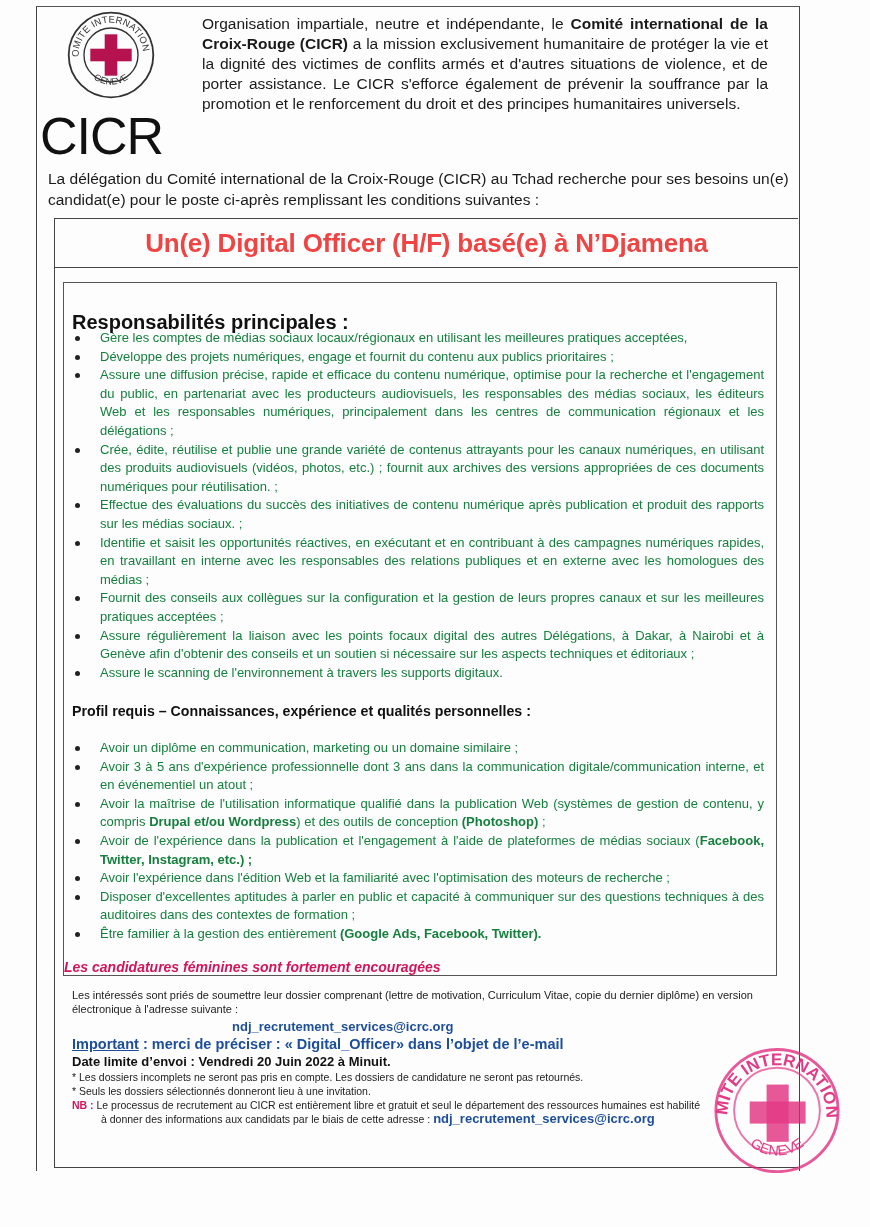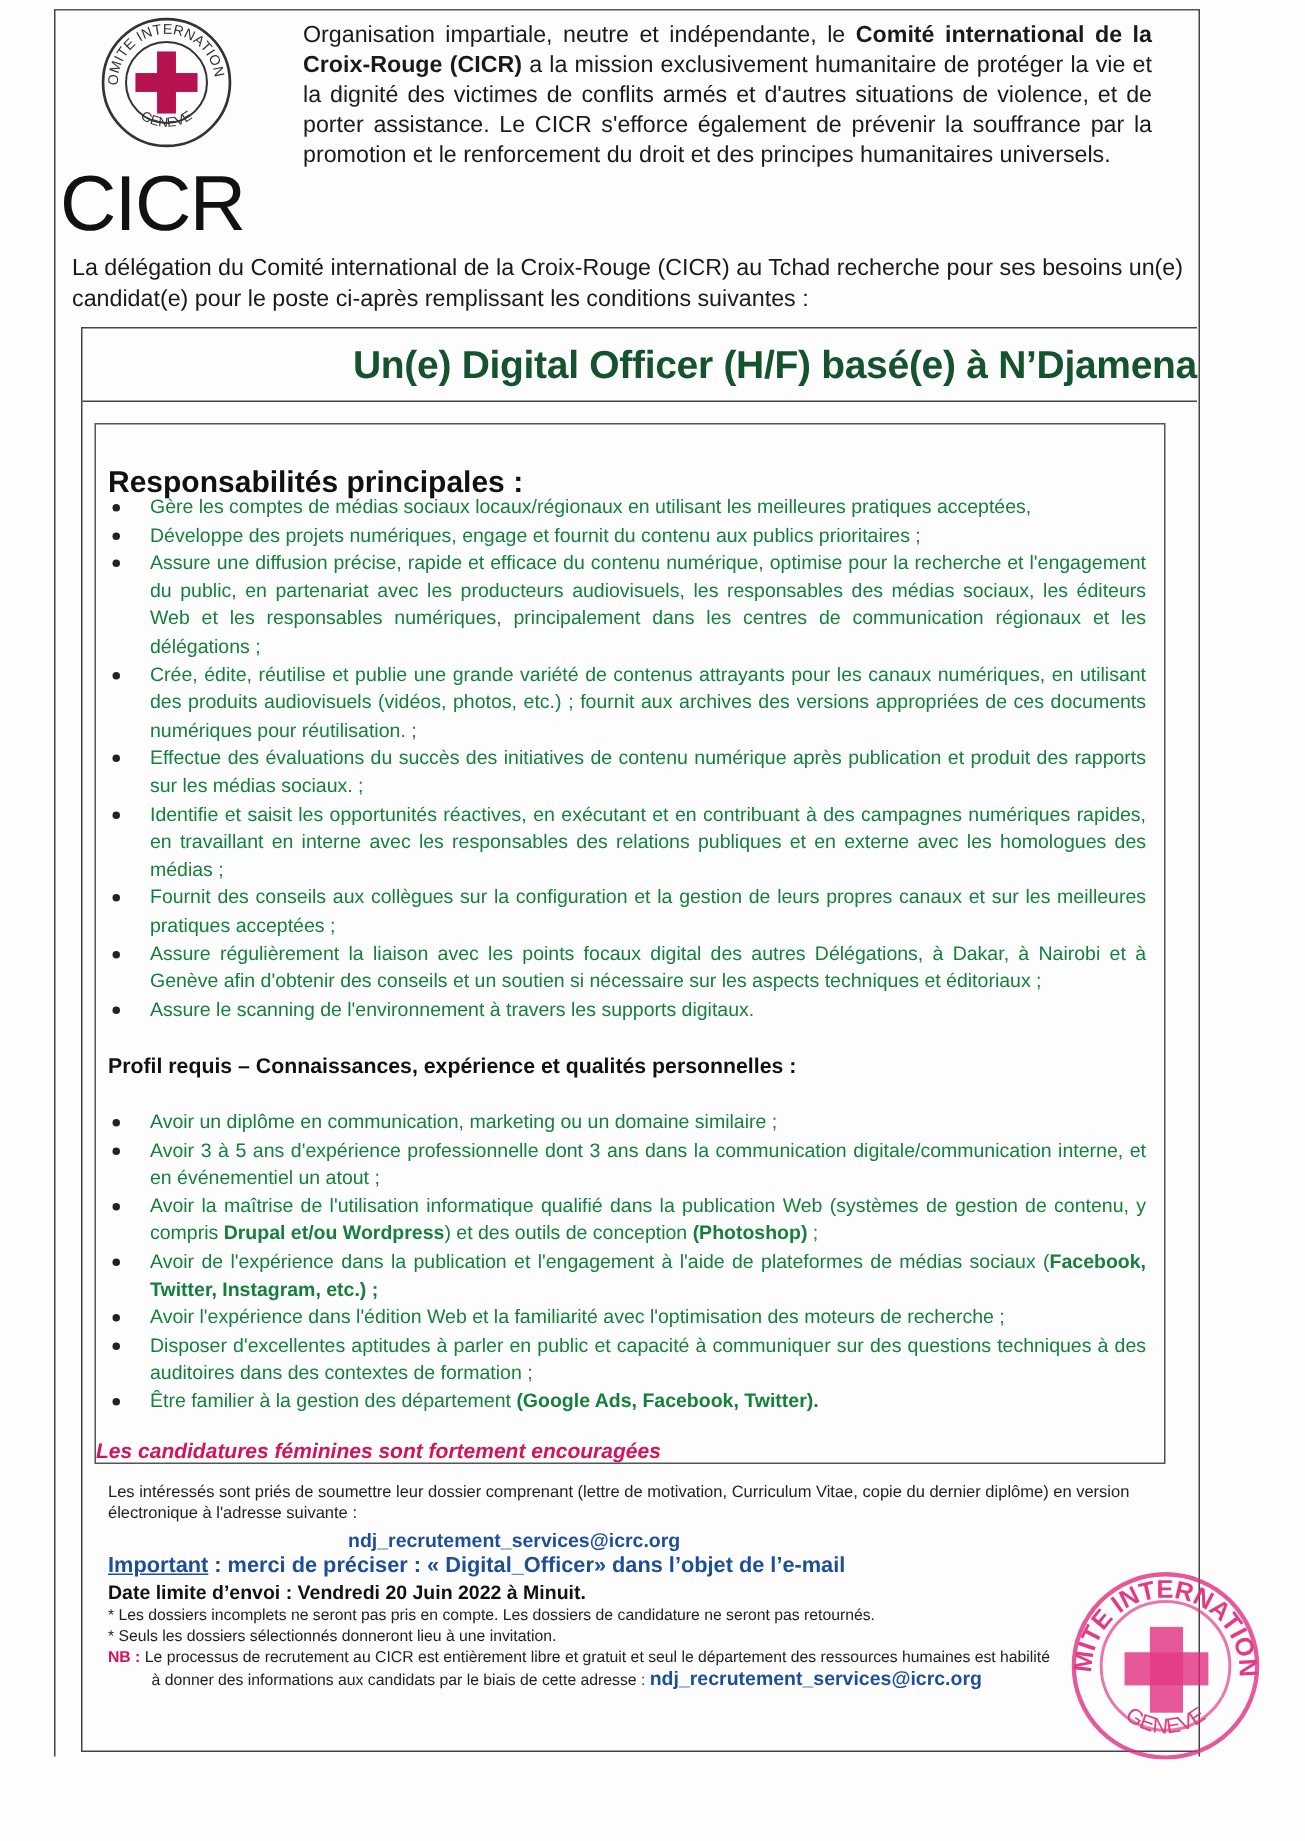--- a/index.html
+++ b/index.html
@@ -24,22 +24,22 @@
   }
   .intro b { font-weight:bold; }
   .lead {
     position:absolute; left:48px; top:168px; width:745px; font-size:15.5px; line-height:21px; color:#1a1a1a;
   }
   .title-box {
     position:absolute; left:54px; top:218px; width:743px; height:948px;
     border:1.5px solid #444; border-right:none;
   }
   .title {
-    height:48px; border-bottom:1.5px solid #444; text-align:right;
-    font-size:26px; font-weight:bold; line-height:48px; color:#14532d; letter-spacing:-0.2px;
+    height:48px; border-bottom:1.5px solid #444; text-align:center;
+    font-size:26px; font-weight:bold; line-height:48px; color:#ef4444; letter-spacing:-0.2px;
   }
   .content-box {
     position:absolute; left:63px; top:282px; width:712px; height:692px; border:1.5px solid #555;
   }
   .section-heading {
     position:absolute; left:8px; font-weight:bold; color:#111;
   }
   ul.bullets {
     position:absolute; left:0; margin:0; padding:0; list-style:none; width:700px;
   }
@@ -122,21 +122,21 @@
   </ul>
 
   <div class="section-heading" style="top:420px;font-size:14.2px;">Profil requis – Connaissances, expérience et qualités personnelles :</div>
   <ul class="bullets prof-list">
     <li><span class="dot"></span><span>Avoir un diplôme en communication, marketing ou un domaine similaire ;</span></li>
     <li><span class="dot"></span><span>Avoir 3 à 5 ans d'expérience professionnelle dont 3 ans dans la communication digitale/communication interne, et en événementiel un atout ;</span></li>
     <li><span class="dot"></span><span>Avoir la maîtrise de l'utilisation informatique qualifié dans la publication Web (systèmes de gestion de contenu, y compris </span><b>Drupal et/ou Wordpress</b><span>) et des outils de conception </span><b>(Photoshop)</b><span> ;</span></li>
     <li><span class="dot"></span><span>Avoir de l'expérience dans la publication et l'engagement à l'aide de plateformes de médias sociaux (</span><b>Facebook, Twitter, Instagram, etc.) ;</b></li>
     <li><span class="dot"></span><span>Avoir l'expérience dans l'édition Web et la familiarité avec l'optimisation des moteurs de recherche ;</span></li>
     <li><span class="dot"></span><span>Disposer d'excellentes aptitudes à parler en public et capacité à communiquer sur des questions techniques à des auditoires dans des contextes de formation ;</span></li>
-    <li><span class="dot"></span><span>Être familier à la gestion des département </span><b>(Google Ads, Facebook, Twitter).</b></li>
+    <li><span class="dot"></span><span>Être familier à la gestion des entièrement </span><b>(Google Ads, Facebook, Twitter).</b></li>
   </ul>
 
   <div class="encourage">Les candidatures féminines sont fortement encouragées</div>
 </div>
 
 <div class="footer">
   <div>Les intéressés sont priés de soumettre leur dossier comprenant (lettre de motivation, Curriculum Vitae, copie du dernier diplôme) en version électronique à l'adresse suivante :</div>
   <div class="email-center">ndj_recrutement_services@icrc.org</div>
   <div class="important"><u>Important</u><span> : merci de préciser : « Digital_Officer» dans l’objet de l’e-mail</span></div>
   <div class="deadline">Date limite d’envoi : Vendredi 20 Juin 2022 à Minuit.</div>

